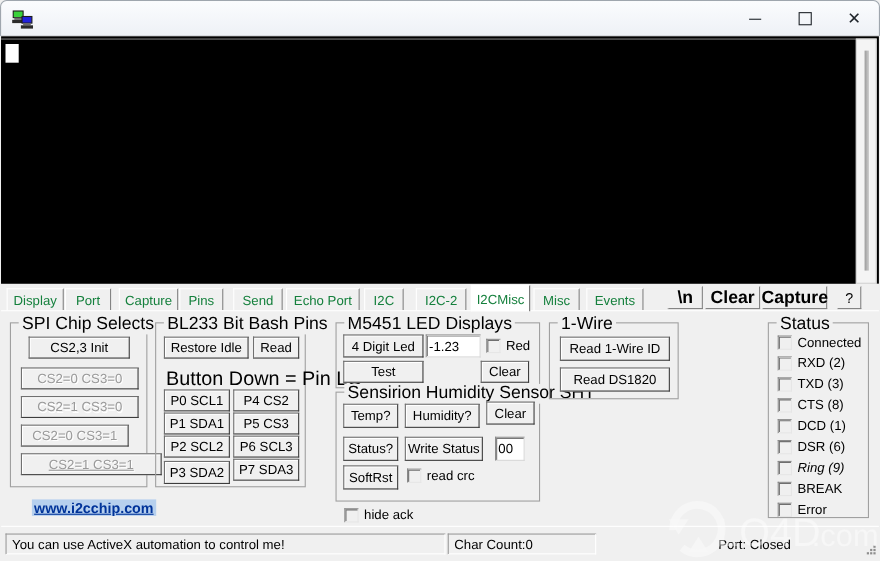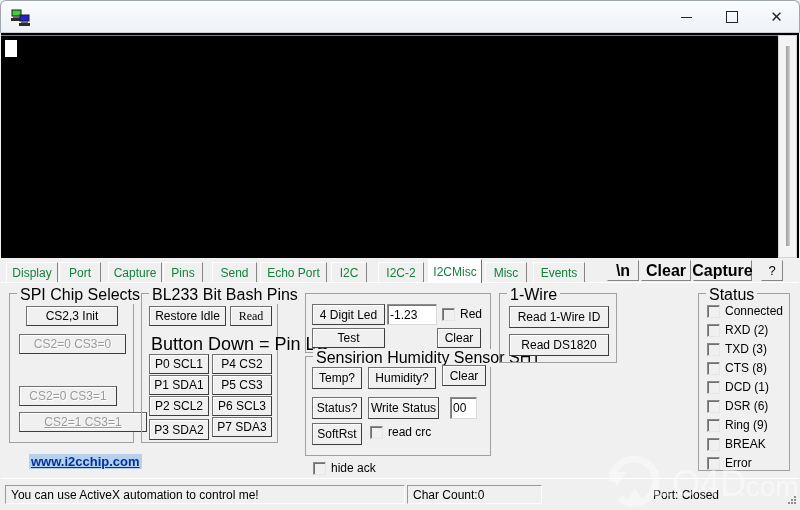--- a/index.html
+++ b/index.html
@@ -214,44 +214,46 @@
       <div class="tab-tool" style="left: 692px; width: 59px;">Capture</div>
       <div class="tab-tool tab-q" style="left: 760px; width: 22px;">?</div>
     </div>
 
   <div class="content">
 
     <div class="group" style="left:8px;top:10px;width:125px;height:150px;">
       <div class="glabel">SPI Chip Selects</div>
       <div class="btn" style="left:16px;top:12px;width:92px;height:20px;">CS2,3 Init</div>
       <div class="btn disabled" style="left:9px;top:40px;width:107px;height:20px;">CS2=0  CS3=0</div>
+      <div class="btn disabled" style="left:9px;top:66px;width:107px;height:20px;">CS2=1  CS3=0</div>
       <div class="btn disabled" style="left:9px;top:92px;width:98px;height:20px;">CS2=0  CS3=1</div>
       <div class="btn disabled" style="left:9px;top:118px;width:128px;height:20px;text-decoration:underline;">CS2=1  CS3=1</div>
     </div>
 
     <div class="group" style="left:140px;top:10px;width:137px;height:150px;">
       <div class="glabel">BL233 Bit Bash Pins</div>
       <div class="btn" style="left:7px;top:12px;width:77px;height:20px;">Restore Idle</div>
-      <div class="btn" style="left:88px;top:12px;width:42px;height:20px;font-family:Liberation Serif, serif;">Read</div>
+      <div class="btn" style="left:88px;top:12px;width:42px;height:20px;">Read</div>
       <div class="statictext" style="left:9px;top:40px;">Button Down = Pin LO</div>
 
       <div class="btn" style="left:7px;top:60px;width:60px;height:20px;">P0 SCL1</div>
       <div class="btn" style="left:7px;top:81px;width:60px;height:20px;">P1 SDA1</div>
       <div class="btn" style="left:7px;top:102px;width:60px;height:20px;">P2 SCL2</div>
       <div class="btn" style="left:7px;top:125px;width:60px;height:21px;">P3 SDA2</div>
 
       <div class="btn" style="left:70px;top:60px;width:60px;height:20px;">P4  CS2</div>
       <div class="btn" style="left:70px;top:81px;width:60px;height:20px;">P5  CS3</div>
       <div class="btn" style="left:70px;top:102px;width:60px;height:20px;">P6 SCL3</div>
       <div class="btn" style="left:70px;top:123px;width:60px;height:20px;">P7 SDA3</div>
     </div>
 
     <a class="weblink" style="left:28px;top:171px;" href="#">www.i2cchip.com</a>
 
     <div class="group" style="left:304px;top:10px;width:186px;height:60px;">
+      <div class="glabel">M5451 LED Displays</div>
       <div class="btn" style="left:6px;top:10px;width:73px;height:21px;">4 Digit Led</div>
       <div class="txtbox" style="left:81px;top:10px;width:50px;height:21px;">-1.23</div>
       <div class="chk" style="left:136px;top:13px;">
         <span class="chkbox"></span>
         <span>Red</span>
       </div>
       <div class="btn" style="left:6px;top:34px;width:73px;height:20px;">Test</div>
       <div class="btn" style="left:131px;top:34px;width:44px;height:20px;">Clear</div>
     </div>
 
@@ -303,21 +305,21 @@
             <span>CTS (8)</span>
           </div>
           <div class="chk" style="left: 8px; top: 86px;">
             <span class="chkbox"></span>
             <span>DCD (1)</span>
           </div>
           <div class="chk" style="left: 8px; top: 105px;">
             <span class="chkbox"></span>
             <span>DSR (6)</span>
           </div>
-          <div class="chk" style="left: 8px; top: 124px;">
+          <div class="chk" style="left: 8px; top: 124px; font-style: italic;">
             <span class="chkbox"></span>
             <span>Ring (9)</span>
           </div>
           <div class="chk" style="left: 8px; top: 143px;">
             <span class="chkbox"></span>
             <span>BREAK</span>
           </div>
           <div class="chk" style="left: 8px; top: 162px;">
             <span class="chkbox"></span>
             <span>Error</span>

